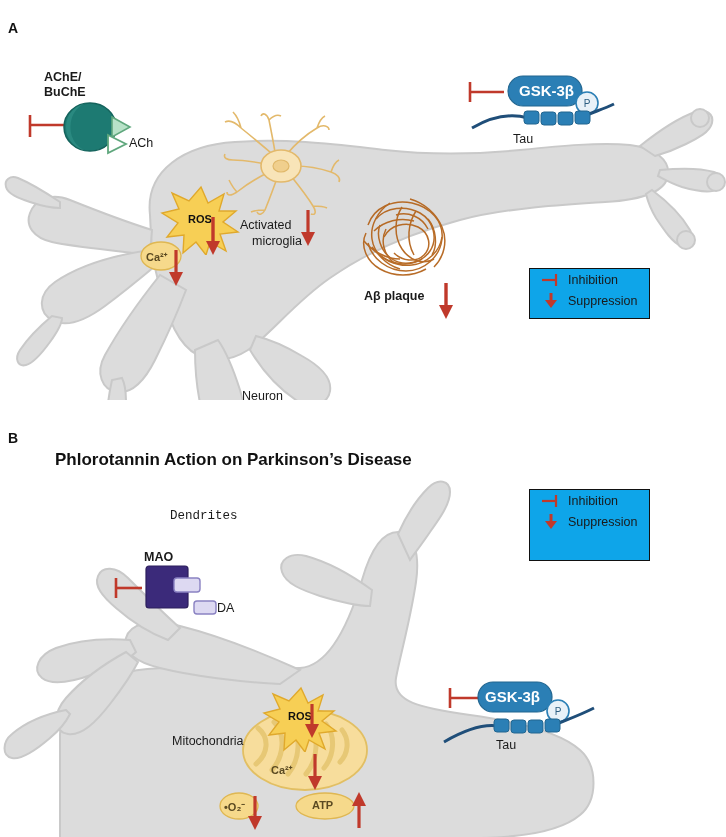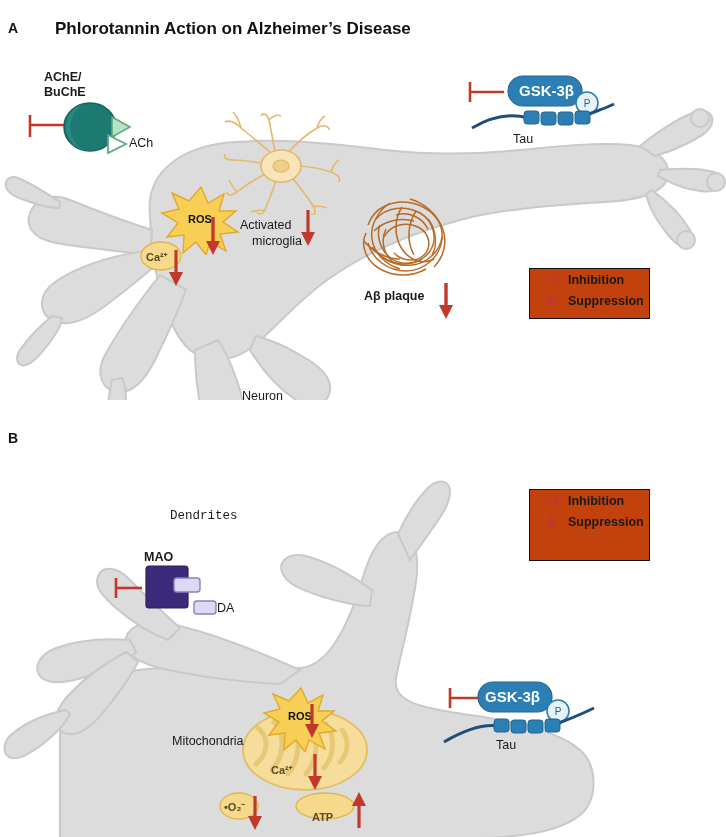--- a/index.html
+++ b/index.html
@@ -35,23 +35,22 @@
   .lbl {
     position: absolute;
     font-size: 12.5px;
     color: #1a1a1a;
     white-space: nowrap;
   }
   .lbl.bold { font-weight: bold; }
   .legend-box {
     position: absolute;
     border: 1.3px solid #111;
-    background: #c2410c;
+    background: #0ea5e9;
     box-sizing: border-box;
-    font-weight: bold;
   }
   .legend-row {
     display: flex;
     align-items: center;
     height: 21px;
     padding-left: 8px;
   }
   .legend-row .gl {
     width: 26px;
     flex: 0 0 26px;
@@ -88,21 +87,20 @@
     color: #5b4a22;
     white-space: nowrap;
   }
 </style>
 </head>
 <body>
 
 <div id="page">
 
   <div class="panel-letter" style="left:8px; top:20px;">A</div>
-  <div class="panel-title" style="left:55px; top:19px;">Phlorotannin Action on Alzheimer’s Disease</div>
 
   <svg class="abs" style="left:0px; top:50px;" width="726" height="350">
     <g fill="#dcdcdc" stroke="#c9c9c9" stroke-width="2">
 
       <path d="M150,165 C145,120 185,95 235,92 C290,88 340,95 385,100
                C430,105 470,105 520,100 C560,96 600,92 630,95
                C655,98 670,110 668,125 C666,142 640,150 605,152
                C560,155 505,158 460,170 C415,182 370,200 330,228
                C295,252 270,285 248,300 C225,315 200,312 185,295
                C168,276 160,240 152,205 Z"></path>
@@ -243,20 +241,21 @@
         <svg width="22" height="17">
             <path d="M11,1 L11,9" stroke="#c0392b" stroke-width="3"></path>
             <polygon points="5,8 17,8 11,16" fill="#c0392b"></polygon>
           </svg>
       </span>
       <span class="tx">Suppression</span>
     </div>
   </div>
 
   <div class="panel-letter" style="left:8px; top:430px;">B</div>
+  <div class="panel-title" style="left:55px; top:450px;">Phlorotannin Action on Parkinson’s Disease</div>
 
   <svg class="abs" style="left:0px; top:470px;" width="726" height="367">
     <g fill="#dcdcdc" stroke="#c9c9c9" stroke-width="2">
 
       <path d="M60,265 C60,220 110,198 170,198 C230,198 260,200 300,198
                C330,196 350,150 362,110 C370,82 382,62 398,62
                C414,62 420,84 416,112 C410,152 400,186 396,208
                C392,232 420,238 470,245 C520,252 560,262 580,280
                C598,296 598,330 580,345 C560,362 520,368 470,368
                L60,368 Z"></path>
@@ -326,21 +325,21 @@
   </svg>
   <div class="pill-text" style="left:224px; top:799px;">•O₂⁻</div>
   <svg class="abs" style="left:246px; top:794px;" width="20" height="40">
     <path d="M9,2 L9,24" stroke="#c0392b" stroke-width="3.2" fill="none"></path>
     <polygon points="2,22 16,22 9,36" fill="#c0392b"></polygon>
   </svg>
 
   <svg class="abs" style="left:294px; top:790px;" width="62" height="32">
     <ellipse cx="31" cy="16" rx="29" ry="13" fill="#f6d98b" stroke="#dfb752" stroke-width="1.3"></ellipse>
   </svg>
-  <div class="pill-text" style="left:312px; top:799px;margin-top:12px;">ATP</div>
+  <div class="pill-text" style="left:312px; top:799px;">ATP</div>
   <svg class="abs" style="left:350px; top:790px;" width="20" height="42">
     <path d="M9,38 L9,14" stroke="#c0392b" stroke-width="3.2" fill="none"></path>
     <polygon points="2,16 16,16 9,2" fill="#c0392b"></polygon>
   </svg>
 
   <svg class="abs" style="left:442px; top:676px;" width="180" height="80">
     <path d="M8,22 L42,22" stroke="#c0392b" stroke-width="2.6" fill="none"></path>
     <path d="M8,12 L8,32" stroke="#c0392b" stroke-width="2.6" fill="none"></path>
     <rect x="36" y="6" width="74" height="30" rx="15" fill="#2b7fb5" stroke="#226690" stroke-width="1.2"></rect>
     <circle cx="116" cy="35" r="11" fill="#e8f1f8" stroke="#2b7fb5" stroke-width="1.6"></circle>

